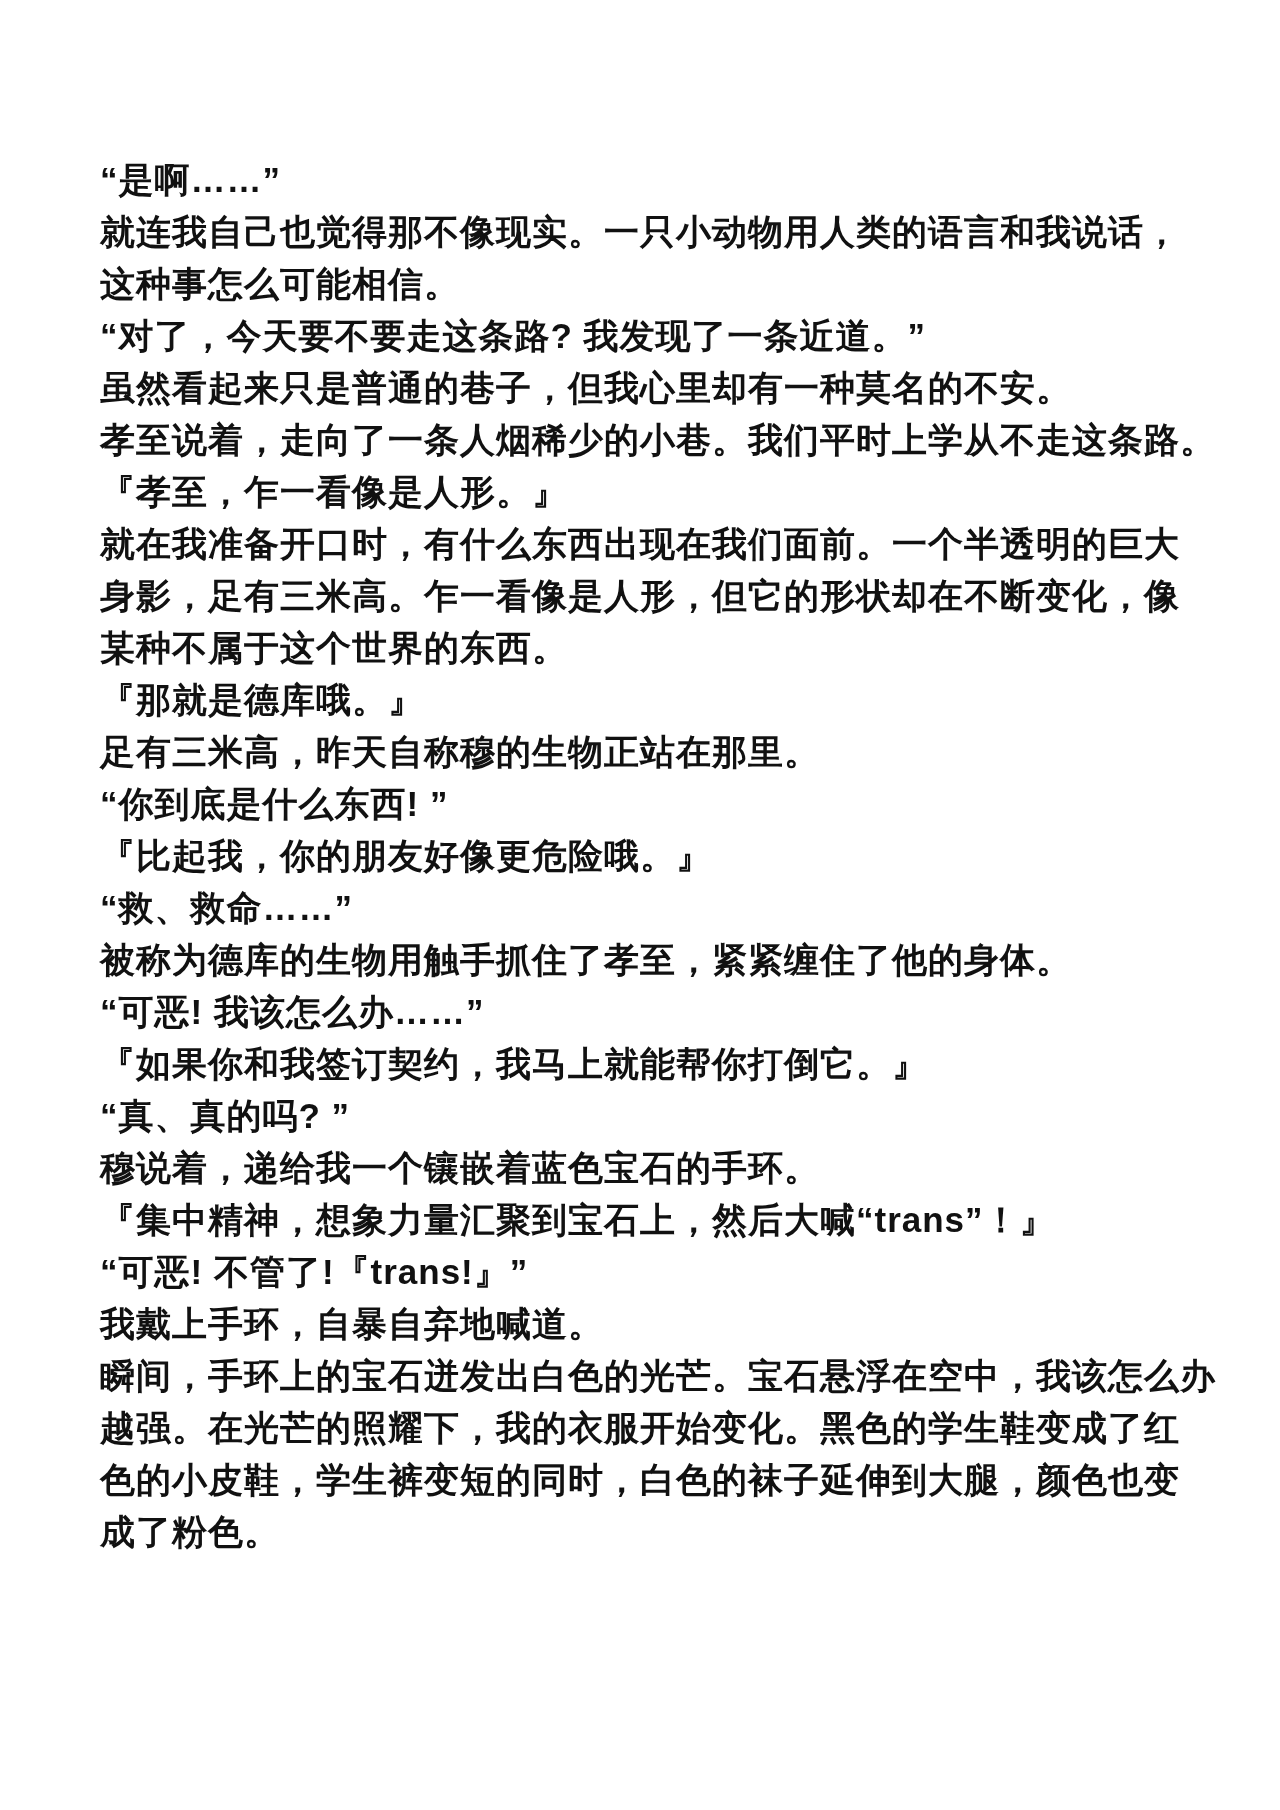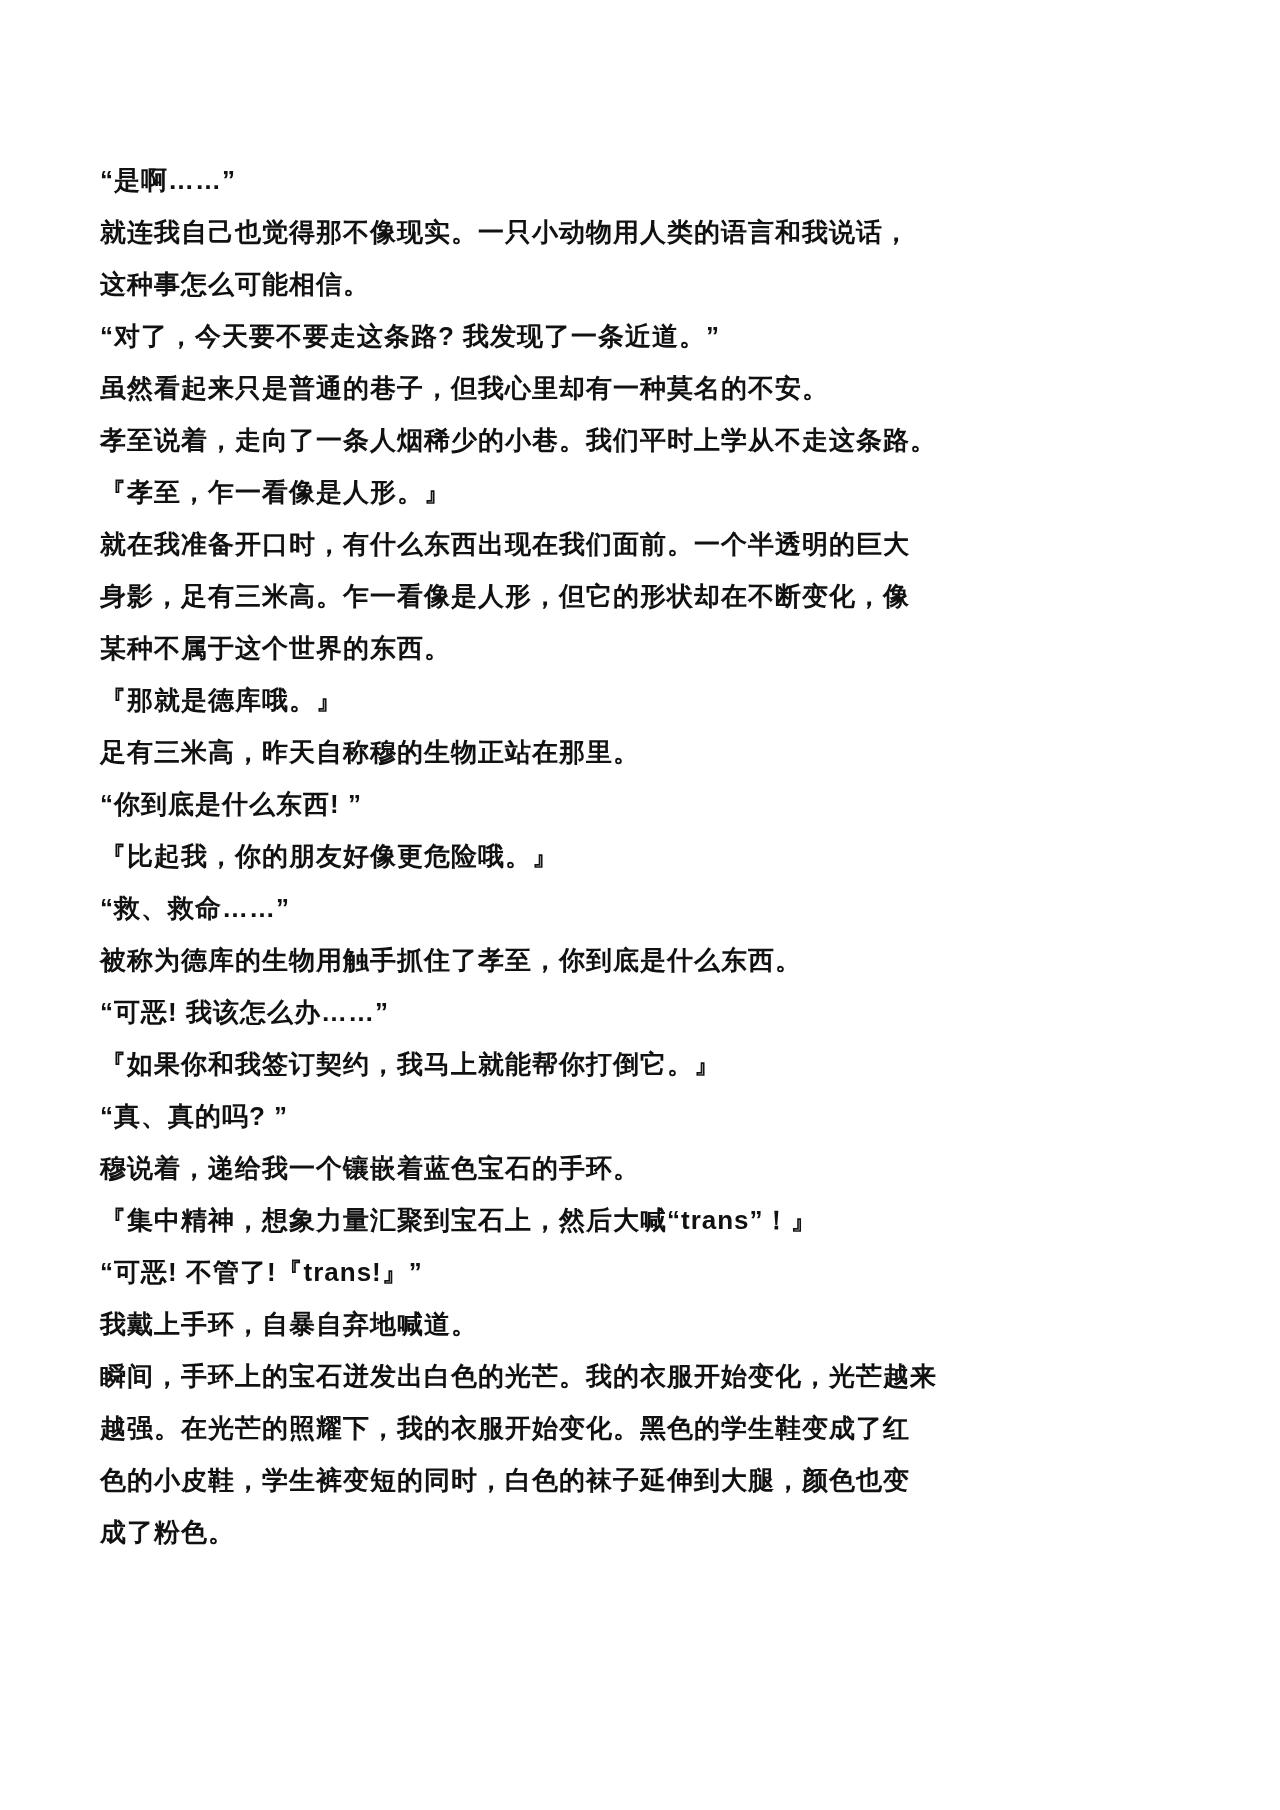--- a/index.html
+++ b/index.html
@@ -28,21 +28,21 @@
     top: 154px;
     width: 1086px;
   }
   .paragraph {
     margin: 0;
     padding: 0;
   }
   .line {
     height: 52px;
     line-height: 52px;
-    font-size: 26px;
+    font-size: 35px;
     letter-spacing: 1px;
     font-weight: 600;
     color: #111111;
     white-space: pre;
     font-family: "Liberation Sans", sans-serif;
     -webkit-font-smoothing: antialiased;
   }
 </style>
 </head>
 <body>
@@ -80,21 +80,21 @@
       <div class="paragraph">
         <div class="line">“你到底是什么东西! ”</div>
       </div>
       <div class="paragraph">
         <div class="line">『比起我，你的朋友好像更危险哦。』</div>
       </div>
       <div class="paragraph">
         <div class="line">“救、救命……”</div>
       </div>
       <div class="paragraph">
-        <div class="line">被称为德库的生物用触手抓住了孝至，你到底是什么东西。</div>
+        <div class="line">被称为德库的生物用触手抓住了孝至，紧紧缠住了他的身体。</div>
       </div>
       <div class="paragraph">
         <div class="line">“可恶! 我该怎么办……”</div>
       </div>
       <div class="paragraph">
         <div class="line">『如果你和我签订契约，我马上就能帮你打倒它。』</div>
       </div>
       <div class="paragraph">
         <div class="line">“真、真的吗? ”</div>
       </div>
@@ -104,19 +104,19 @@
       <div class="paragraph">
         <div class="line">『集中精神，想象力量汇聚到宝石上，然后大喊“trans”！』</div>
       </div>
       <div class="paragraph">
         <div class="line">“可恶! 不管了!『trans!』”</div>
       </div>
       <div class="paragraph">
         <div class="line">我戴上手环，自暴自弃地喊道。</div>
       </div>
       <div class="paragraph">
-        <div class="line">瞬间，手环上的宝石迸发出白色的光芒。我的衣服开始变化，光芒越来</div>
+        <div class="line">瞬间，手环上的宝石迸发出白色的光芒。宝石悬浮在空中，我该怎么办</div>
         <div class="line">越强。在光芒的照耀下，我的衣服开始变化。黑色的学生鞋变成了红</div>
         <div class="line">色的小皮鞋，学生裤变短的同时，白色的袜子延伸到大腿，颜色也变</div>
         <div class="line">成了粉色。</div>
       </div>
     </div>
 </div>
 
 </body></html>

